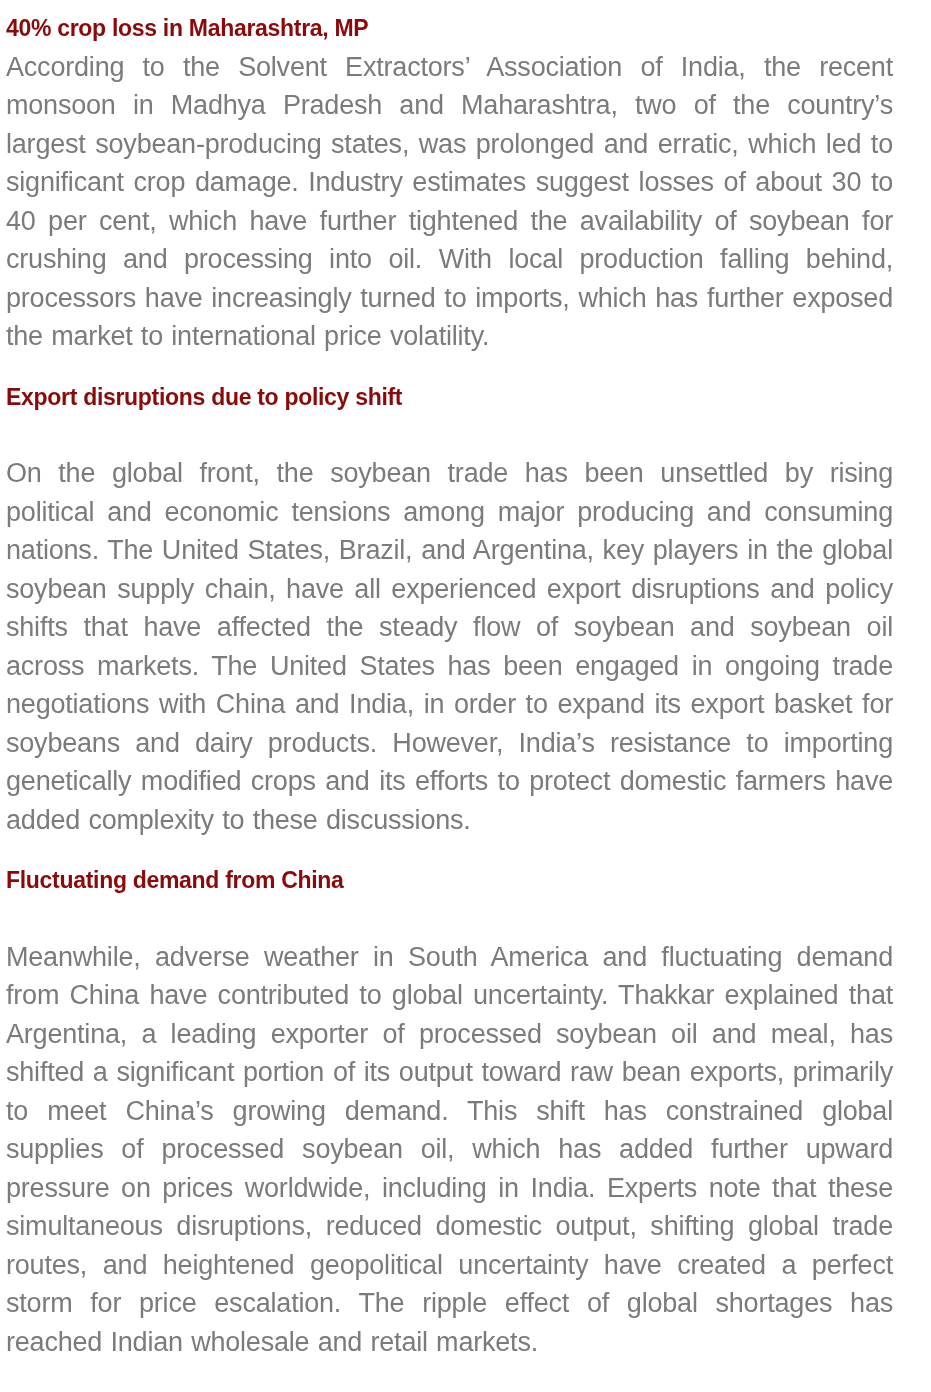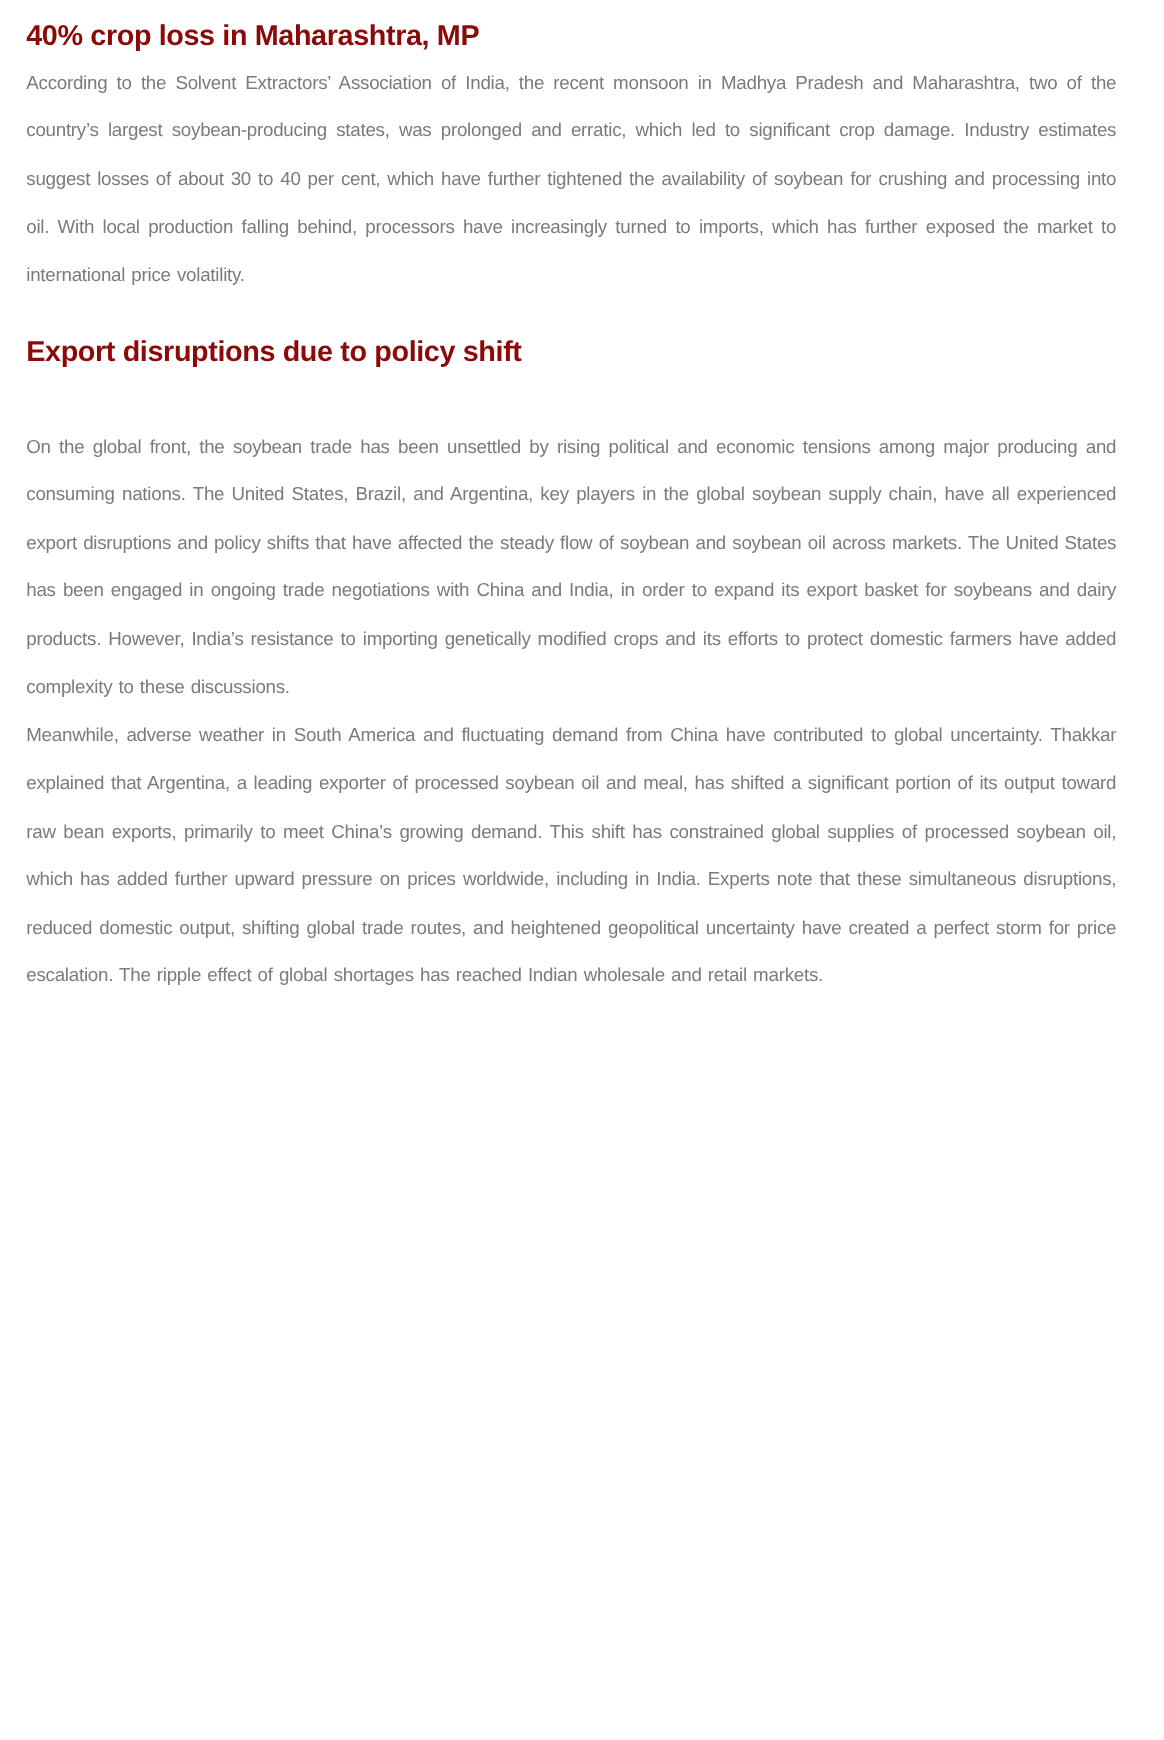--- a/index.html
+++ b/index.html
@@ -10,54 +10,55 @@
   * { box-sizing: border-box; }
   html, body {
     margin: 0;
     padding: 0;
     background: var(--bg-color);
   }
   .page {
     width: 931px;
     min-height: 1392px;
     background: var(--bg-color);
-    padding: 9px 38px 24px 21px;
+    padding: 9px 38px 24px 6px;
     font-family: "Liberation Sans", "DejaVu Sans", sans-serif;
   }
   .headline {
     margin: 0;
     font-size: 23px;
     font-weight: 700;
     line-height: 38.5px;
     color: var(--heading-color);
     letter-spacing: -0.3px;
     text-align: left;
   }
   .headline.spaced {
     margin-top: 22px;
     margin-bottom: 38px;
   }
   .body-para {
     margin: 0;
-    font-size: 15px;
+    font-size: 27px;
     line-height: 38.5px;
     color: var(--body-color);
     text-align: justify;
     letter-spacing: -0.2px;
     word-spacing: 1px;
   }
 </style>
 </head>
 <body>
 
 <div class="page">
   <article>
 
     <h2 class="headline">40% crop loss in Maharashtra, MP</h2>
     <p class="body-para">According to the Solvent Extractors’ Association of India, the recent monsoon in Madhya Pradesh and Maharashtra, two of the country’s largest soybean-producing states, was prolonged and erratic, which led to significant crop damage. Industry estimates suggest losses of about 30 to 40 per cent, which have further tightened the availability of soybean for crushing and processing into oil. With local production falling behind, processors have increasingly turned to imports, which has further exposed the market to international price volatility.</p>
 
     <h2 class="headline spaced">Export disruptions due to policy shift</h2>
     <p class="body-para">On the global front, the soybean trade has been unsettled by rising political and economic tensions among major producing and consuming nations. The United States, Brazil, and Argentina, key players in the global soybean supply chain, have all experienced export disruptions and policy shifts that have affected the steady flow of soybean and soybean oil across markets. The United States has been engaged in ongoing trade negotiations with China and India, in order to expand its export basket for soybeans and dairy products. However, India’s resistance to importing genetically modified crops and its efforts to protect domestic farmers have added complexity to these discussions.</p>
 
+    <h2 class="headline spaced">Fluctuating demand from China</h2>
     <p class="body-para">Meanwhile, adverse weather in South America and fluctuating demand from China have contributed to global uncertainty. Thakkar explained that Argentina, a leading exporter of processed soybean oil and meal, has shifted a significant portion of its output toward raw bean exports, primarily to meet China’s growing demand. This shift has constrained global supplies of processed soybean oil, which has added further upward pressure on prices worldwide, including in India. Experts note that these simultaneous disruptions, reduced domestic output, shifting global trade routes, and heightened geopolitical uncertainty have created a perfect storm for price escalation. The ripple effect of global shortages has reached Indian wholesale and retail markets.</p>
 
   </article>
 </div>
 
 </body></html>

